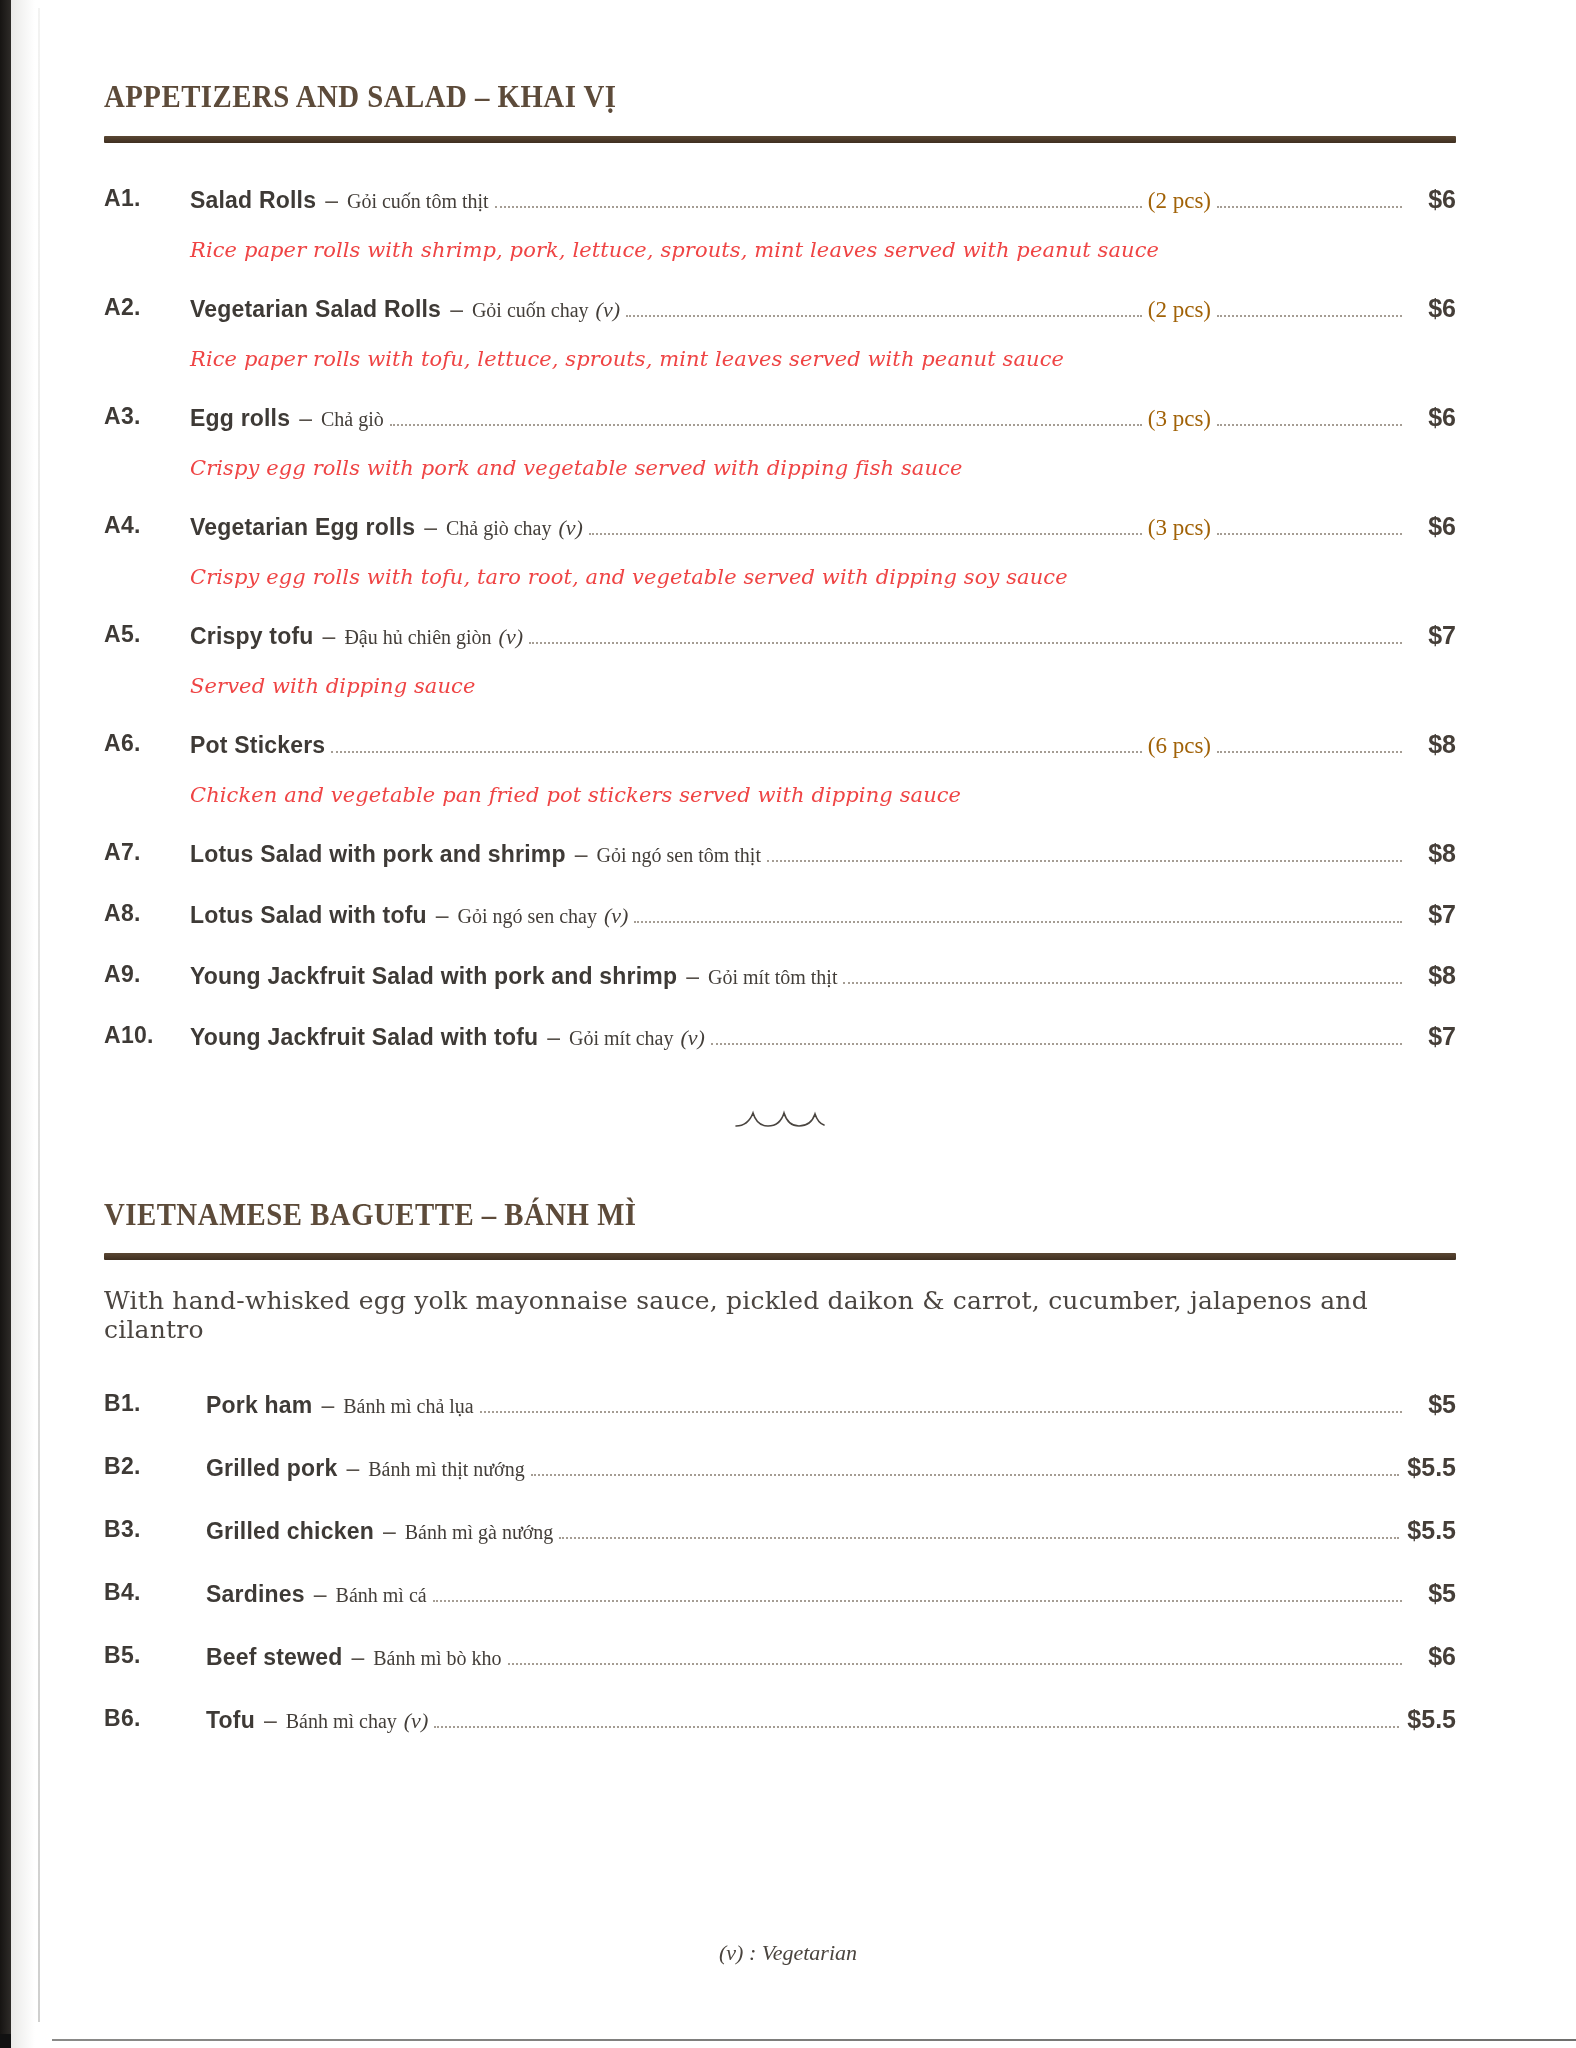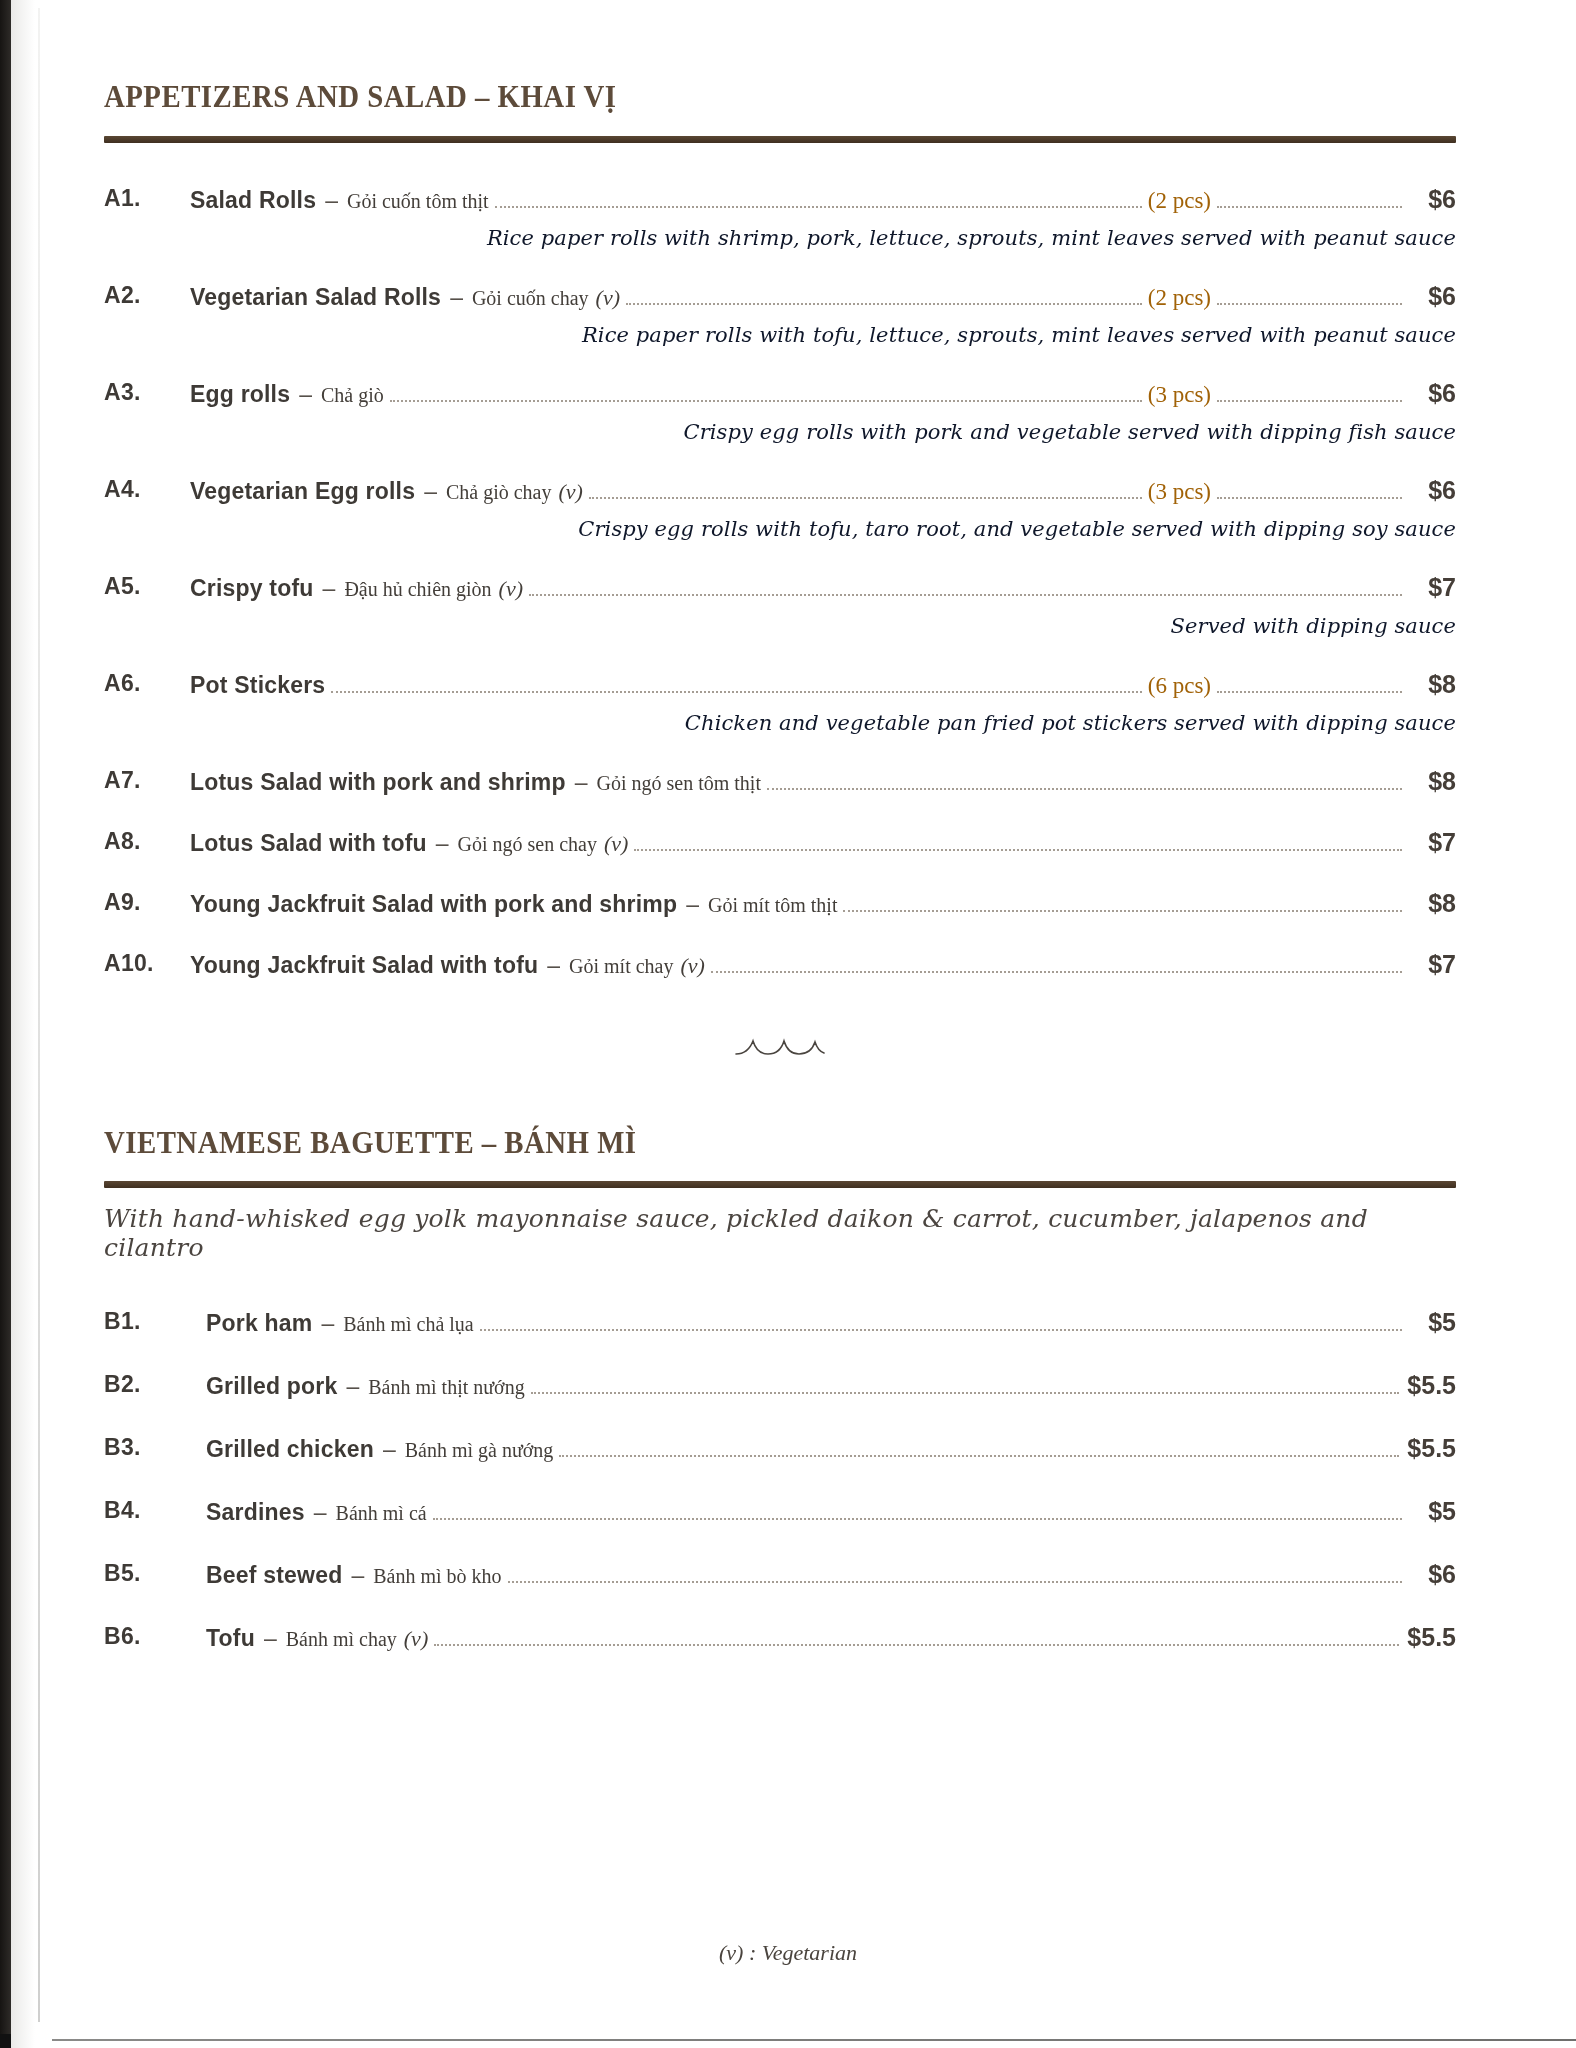--- a/index.html
+++ b/index.html
@@ -46,24 +46,23 @@
     white-space:nowrap;
   }
   .section-rule {
     height:7px;
     background:linear-gradient(#5a4733,#3f2f20);
     margin-top:20px;
     border-radius:1px;
   }
   .section-subtitle {
     font-family:"DejaVu Serif", serif;
-    font-style:italic;
     font-size:25px;
     color:#4b4540;
-    margin-top:16px;
+    margin-top:26px;
     letter-spacing:.2px;
   }
 
   .menu-list { margin-top:42px; }
   .menu-row { display:flex; margin-bottom:32px; }
   .section-b .menu-list { margin-top:46px; }
   .section-b .menu-row { margin-bottom:34px;gap:16px; }
 
   .code {
     flex:0 0 86px;
@@ -114,24 +113,23 @@
     color:#453e38;
     margin-left:2px;
     min-width:46px;
     text-align:right;
     white-space:nowrap;
   }
   .desc {
     font-family:"DejaVu Serif", serif;
     font-style:italic;
     font-size:21px;
-    color:#0f172a;
-    margin-top:12px;
+    color:#ef4444;
+    margin-top:24px;
     letter-spacing:.1px;
-    text-align:right;
   }
 
   .wave-divider {
     display:block;
     margin:58px auto 66px auto;
   }
 
   .footnote {
     position:absolute;
     left:0; right:0;

